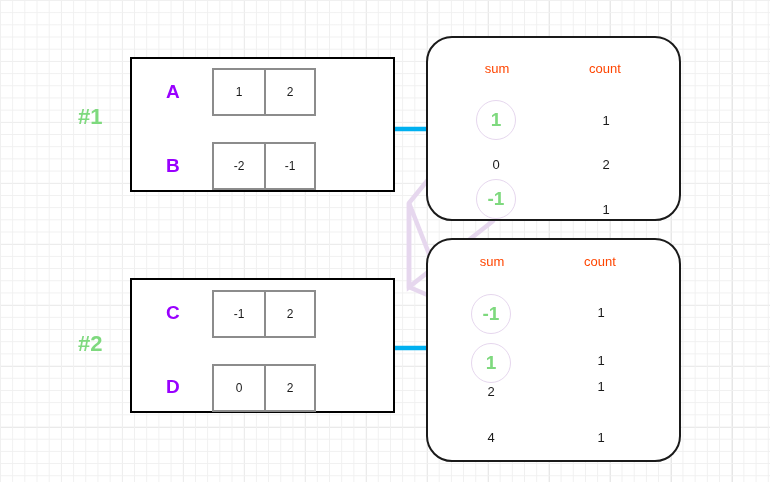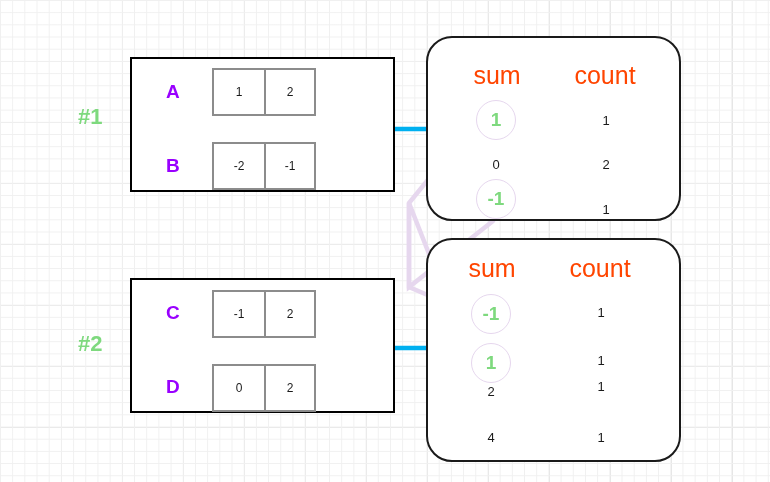--- a/index.html
+++ b/index.html
@@ -75,21 +75,21 @@
   .agg-box {
     position: absolute;
     border: 2px solid #1a1a1a;
     border-radius: 26px;
     background: #ffffff;
     box-sizing: border-box;
   }
   .col-head {
     position: absolute;
     color: #ff4500;
-    font-size: 25px;
+    font-size: 13px;
     font-family: "Liberation Sans", sans-serif;
     text-align: left;
     transform: translateX(-50%);
   }
   .agg-val {
     position: absolute;
     font-size: 13px;
     color: #1a1a1a;
     font-family: "Liberation Sans", sans-serif;
     text-align: center;

